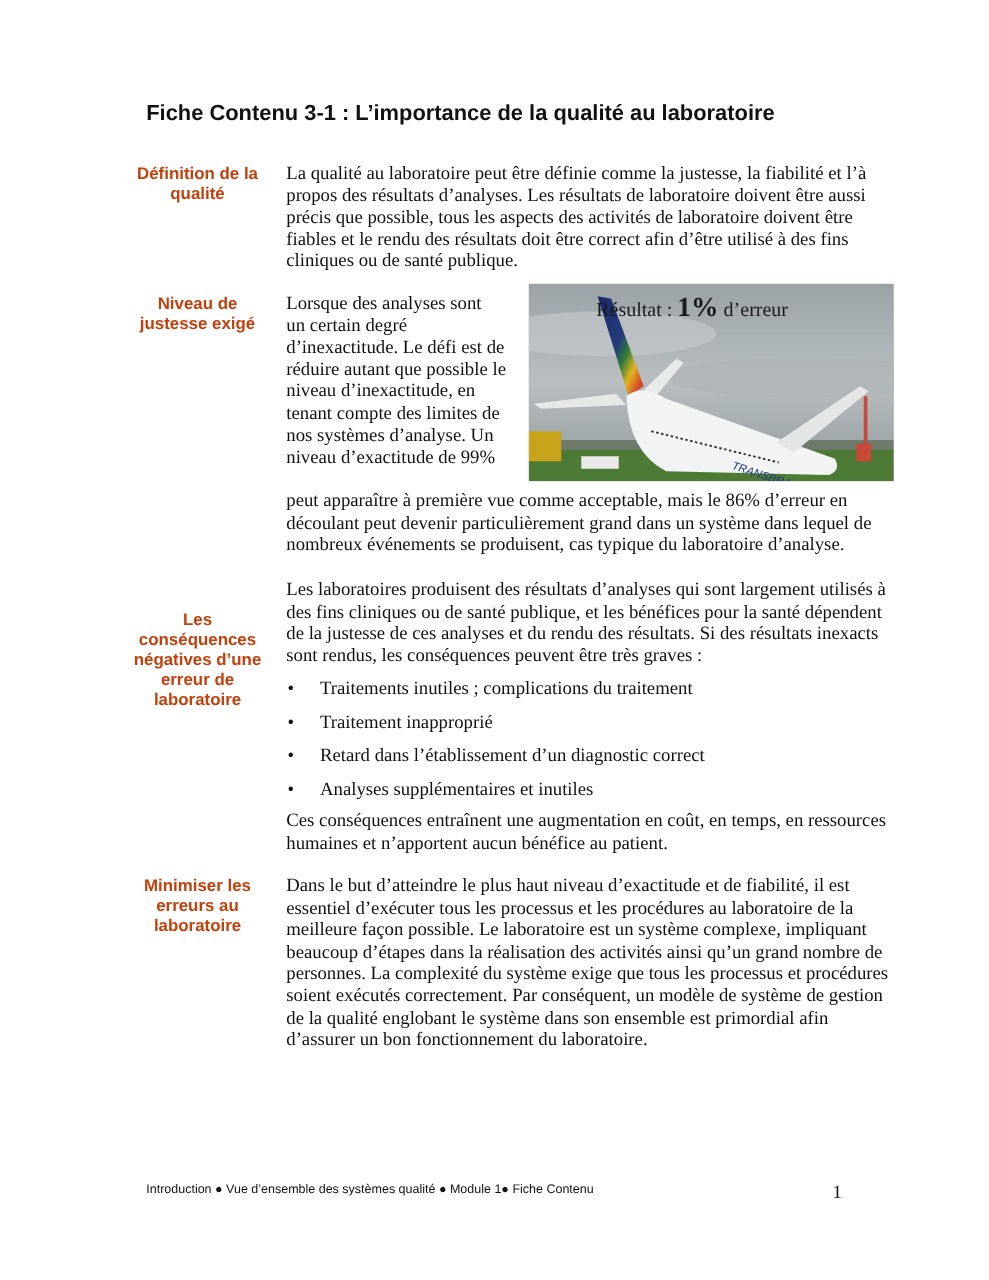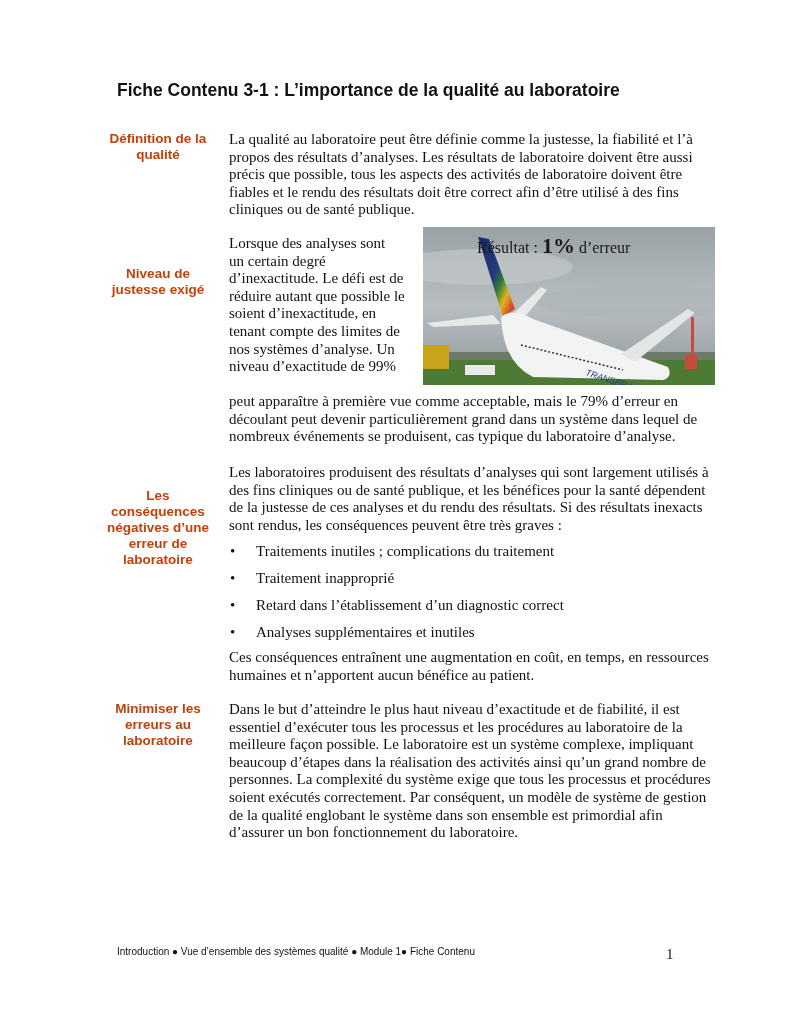--- a/index.html
+++ b/index.html
@@ -20,33 +20,33 @@
 </head>
 <body>
 
 <div class="title">Fiche Contenu 3-1 : L’importance de la qualité au laboratoire</div>
 
 <div class="label" style="top:131px;">Définition de la qualité</div>
 <div class="body" style="top:131px;">
   <p>La qualité au laboratoire peut être définie comme la justesse, la fiabilité et l’à propos des résultats d’analyses. Les résultats de laboratoire doivent être aussi précis que possible, tous les aspects des activités de laboratoire doivent être fiables et le rendu des résultats doit être correct afin d’être utilisé à des fins cliniques ou de santé publique.</p>
 </div>
 
-<div class="label" style="top:235px;margin-top:31px;">Niveau de justesse exigé</div>
+<div class="label" style="top:235px;">Niveau de justesse exigé</div>
 <div class="body" style="top:235px; width:190px;">
   <div>Lorsque des analyses sont</div>
   <div>un certain degré</div>
   <div>d’inexactitude. Le défi est de</div>
   <div>réduire autant que possible le</div>
-  <div>soient d’inexactitude, en</div>
+  <div>niveau d’inexactitude, en</div>
   <div>tenant compte des limites de</div>
   <div>nos systèmes d’analyse. Un</div>
   <div>niveau d’exactitude de 99%</div>
 </div>
 <div class="body" style="top:393px;">
-  <p>peut apparaître à première vue comme acceptable, mais le 79% d’erreur en découlant peut devenir particulièrement grand dans un système dans lequel de nombreux événements se produisent, cas typique du laboratoire d’analyse.</p>
+  <p>peut apparaître à première vue comme acceptable, mais le 86% d’erreur en découlant peut devenir particulièrement grand dans un système dans lequel de nombreux événements se produisent, cas typique du laboratoire d’analyse.</p>
 </div>
 
 <div class="photo">
   <svg width="292" height="158" viewBox="0 0 292 158">
     <defs>
       <linearGradient id="sky" x1="0" y1="0" x2="0" y2="1">
         <stop offset="0" stop-color="#9aa2a6"></stop>
         <stop offset="0.5" stop-color="#b8bec0"></stop>
         <stop offset="1" stop-color="#8f979a"></stop>
       </linearGradient>

